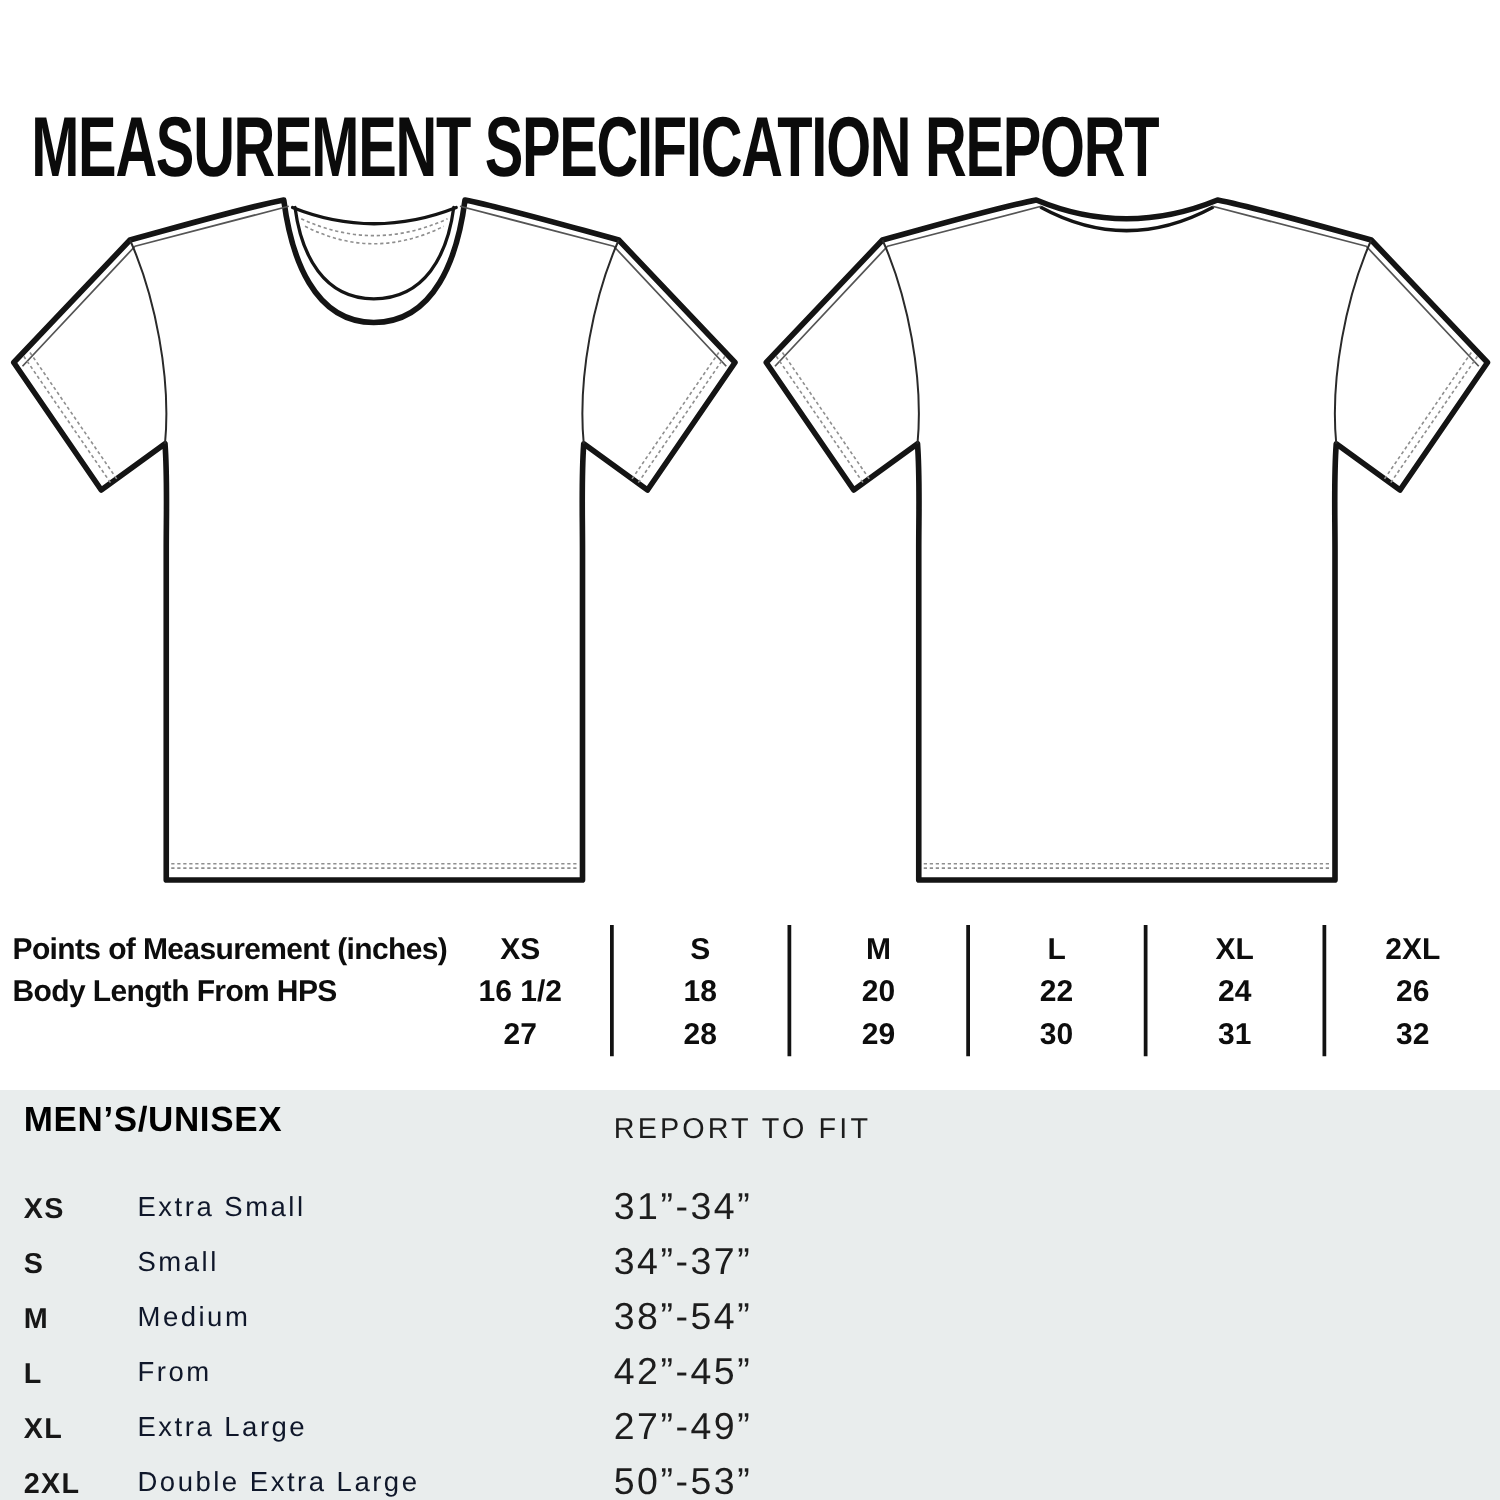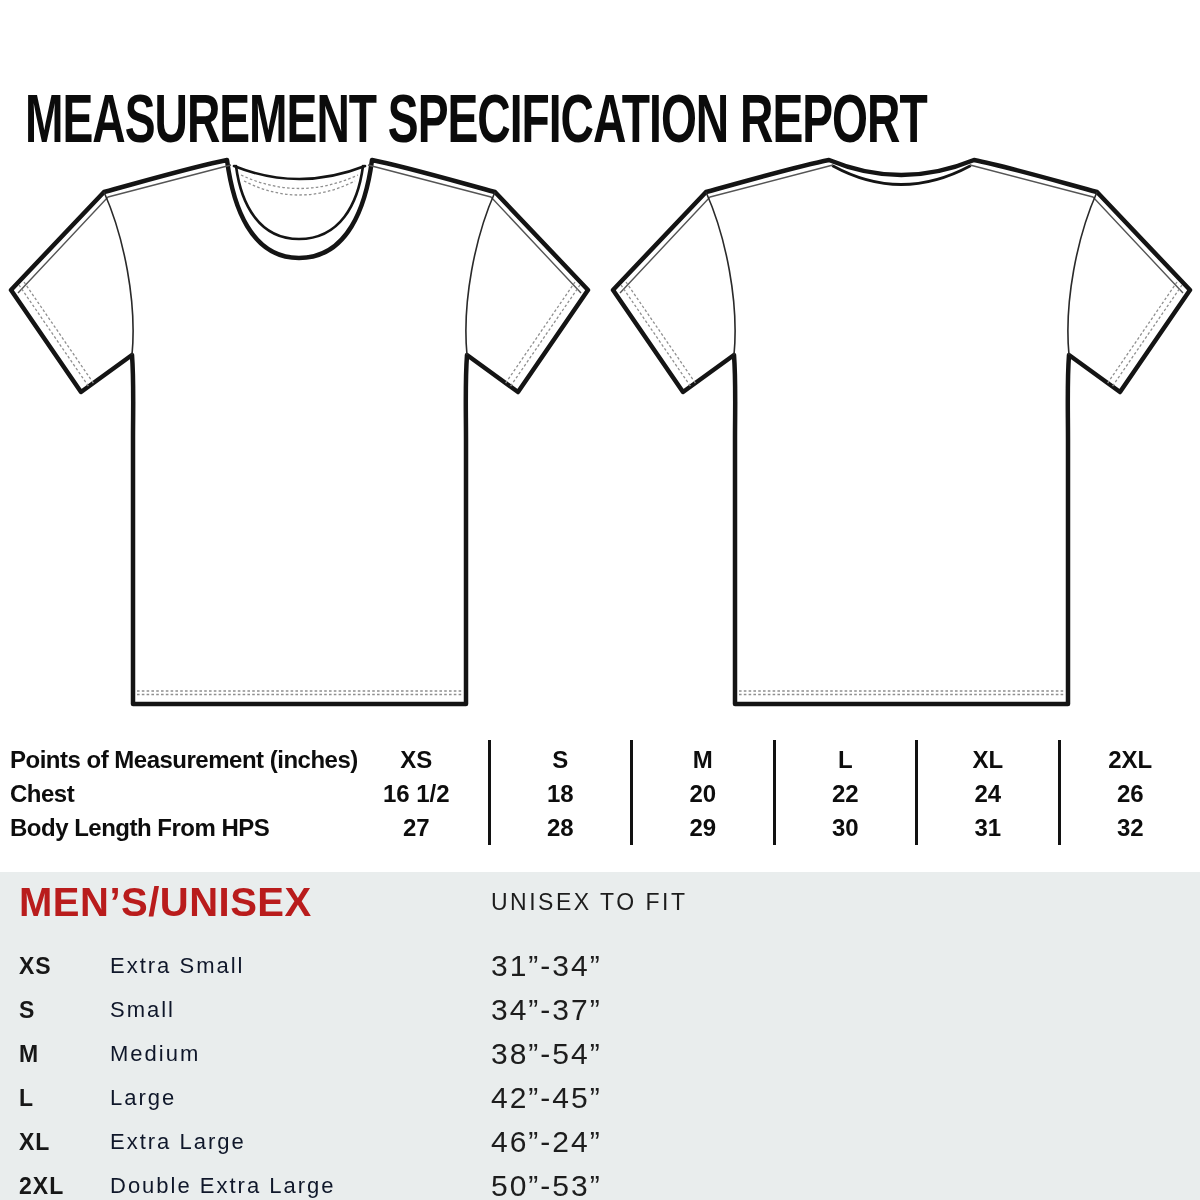--- a/index.html
+++ b/index.html
@@ -47,22 +47,22 @@
   .spec-col + .spec-col{border-left:3px solid #121212;}
   .spec-col div{
     height:34px;line-height:34px;font-weight:bold;font-size:24px;color:#0d0d0d;
   }
 
   
   .size-guide{
     position:absolute;left:0;top:872px;width:1200px;height:328px;
   }
   .sg-heading{
-    position:absolute;left:19px;top:880px;font-size:40px;font-weight:800;
-    letter-spacing:0.5px;color:#b91c1c;white-space:nowrap;text-align:right;
+    position:absolute;left:19px;top:880px;font-size:28px;font-weight:800;
+    letter-spacing:0.5px;color:#000000;white-space:nowrap;text-align:right;
   }
   .sg-colhead{
     position:absolute;left:491px;top:889px;font-size:23px;font-weight:400;
     letter-spacing:2.5px;color:#1d1d1d;white-space:nowrap;
   }
   .sg-rows{position:absolute;left:0;top:944px;width:1200px;}
   .sg-row{position:relative;height:44px;line-height:44px;}
   .sg-code{
     position:absolute;left:19px;font-weight:bold;font-size:23px;
     letter-spacing:1px;color:#171717;
@@ -138,21 +138,20 @@
     <path class="stitch" d="M 21 140 L 91 242"></path>
     <path class="stitch" d="M 577 143 L 507 245"></path>
     <path class="stitch" d="M 572 140 L 502 242"></path>
 
     <path class="stitch" d="M 134 549 L 459 549"></path>
     <path class="stitch" d="M 134 552.5 L 459 552.5"></path>
   </svg>
 
   <div class="spec-labels">
     <div>Points of Measurement (inches)</div>
-    <div>Chest</div>
     <div>Body Length From HPS</div>
   </div>
 
   <div class="spec-cols">
     <div class="spec-col">
       <div>XS</div>
       <div>16 1/2</div>
       <div>27</div>
     </div>
     <div class="spec-col">
@@ -177,47 +176,47 @@
     </div>
     <div class="spec-col">
       <div>2XL</div>
       <div>26</div>
       <div>32</div>
     </div>
   </div>
 
   <div class="size-guide" style="background: rgb(233, 237, 237);"></div>
   <div class="sg-heading">MEN’S/UNISEX</div>
-  <div class="sg-colhead">UNISEX TO FIT</div>
+  <div class="sg-colhead">REPORT TO FIT</div>
 
   <div class="sg-rows">
     <div class="sg-row">
       <span class="sg-code">XS</span>
       <span class="sg-name">Extra Small</span>
       <span class="sg-range">31”-34”</span>
     </div>
     <div class="sg-row">
       <span class="sg-code">S</span>
       <span class="sg-name">Small</span>
       <span class="sg-range">34”-37”</span>
     </div>
     <div class="sg-row">
       <span class="sg-code">M</span>
       <span class="sg-name">Medium</span>
       <span class="sg-range">38”-54”</span>
     </div>
     <div class="sg-row">
       <span class="sg-code">L</span>
-      <span class="sg-name">Large</span>
+      <span class="sg-name">From</span>
       <span class="sg-range">42”-45”</span>
     </div>
     <div class="sg-row">
       <span class="sg-code">XL</span>
       <span class="sg-name">Extra Large</span>
-      <span class="sg-range">46”-24”</span>
+      <span class="sg-range">27”-49”</span>
     </div>
     <div class="sg-row">
       <span class="sg-code">2XL</span>
       <span class="sg-name">Double Extra Large</span>
       <span class="sg-range">50”-53”</span>
     </div>
   </div>
 
 </div>
 

